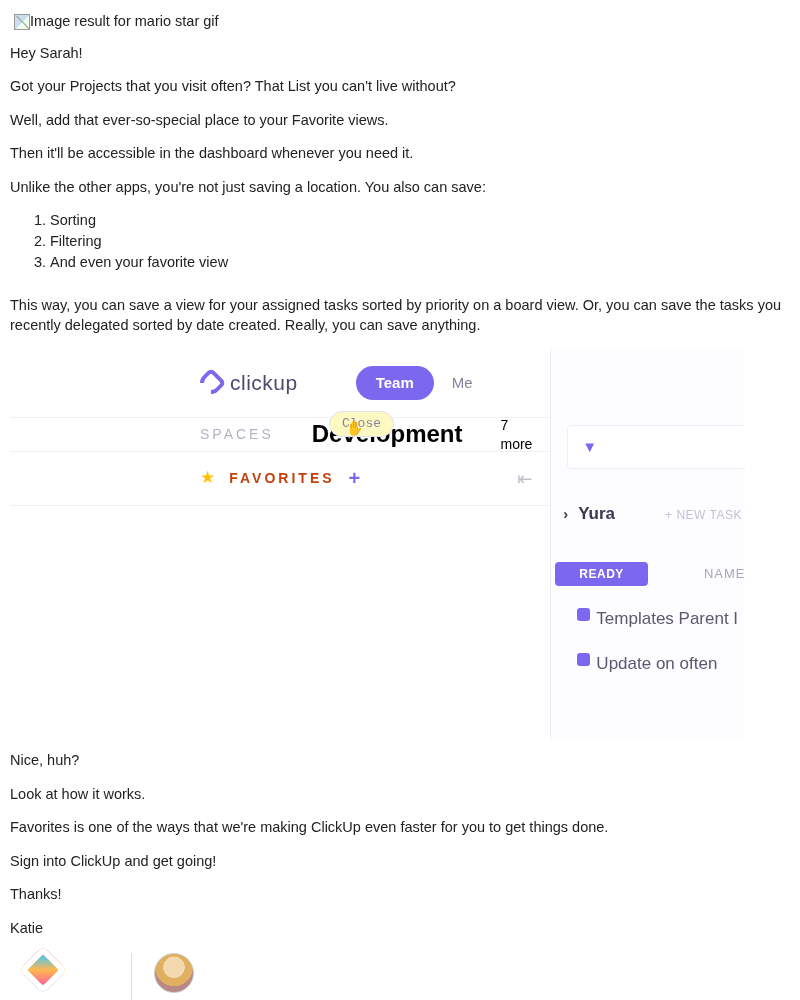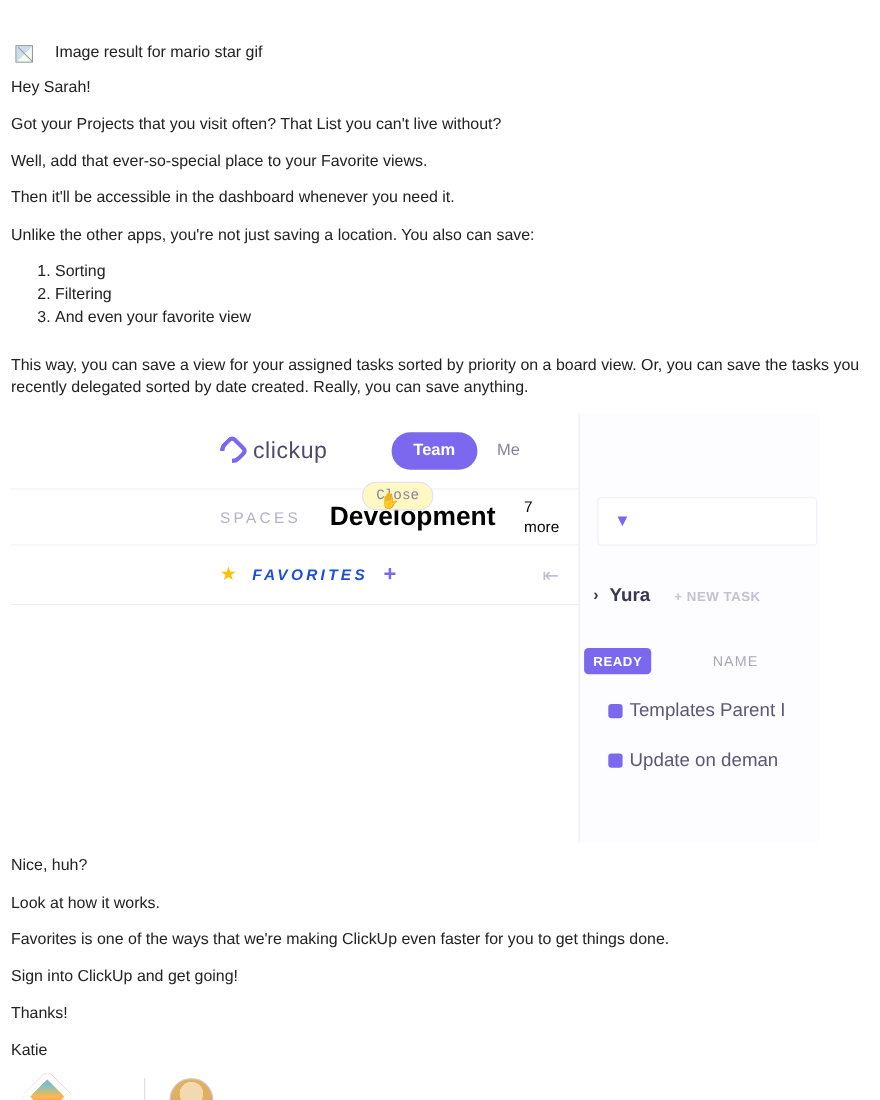--- a/index.html
+++ b/index.html
@@ -10,24 +10,23 @@
     font-size: 14.5px;
     color: #222;
     padding: 10px;
     background: #fff;
     overflow: hidden;
     line-height: 1.35;
   }
   .broken-img {
     display: inline-flex;
     align-items: center;
-    gap: 20px;
+    gap: 0;
     padding: 2px 4px;
     margin-bottom: 10px;
-    margin-top: 27px;
   }
   .broken-img .icon {
     width: 16px; height: 16px;
     background: linear-gradient(135deg,#cde 50%, #efe 50%);
     border: 1px solid #999;
     position: relative;
   }
   .broken-img .icon::after {
     content: "";
     position: absolute;
@@ -98,43 +97,43 @@
     color: #8782a0;
     background: #fef9c3;
     font-family: Liberation Mono, monospace;
   }
   .cursor {
     position: absolute;
     top: 70px; left: 336px;
     font-size: 14px;
   }
   .nav-row {
-    height: 52px;
+    height: 35px;
     border-top: 1px solid #f0eef6;
     border-bottom: 1px solid #f0eef6;
     display: flex;
     align-items: center;
     padding: 0 18px 0 190px;
-    gap: 26px;
+    gap: 38px;
     background: #fff;
   }
   .spaces { color: #b6b2c4; letter-spacing: 3px; font-size: 14px; }
   .dev { color: #000000; font-size: 24px; font-weight: 600; }
   .more { color: #000000; font-size: 14px; margin-left: auto; }
   .fav-row {
     height: 54px;
     border-bottom: 1px solid #f0eef6;
     display: flex;
     align-items: center;
     padding: 0 18px 0 190px;
     gap: 14px;
     background: #fff;
   }
   .star { color: #ffc107; font-size: 17px; }
-  .fav-label { color: #1d4ed8; letter-spacing: 3px; font-size: 14px; font-weight: 600; font-style: italic; }
+  .fav-label { color: #c2410c; letter-spacing: 3px; font-size: 14px; font-weight: 600; }
   .plus { color: #7b68ee; font-size: 20px; font-weight: 700; }
   .collapse { color: #c3c0d0; font-size: 18px; margin-left: auto; }
 
   .shot .right {
     width: 234px;
     padding-top: 76px;
     border-left: 1px solid #ecebf3;
     background: #fdfcff;
     position: relative;
   }
@@ -154,33 +153,33 @@
     color: #3a3850;
     margin: 28px 0 0 4px;
     font-weight: 400;
   }
   .yura-row {
     display: flex; align-items: center; gap: 10px;
     margin: 34px 0 0 12px;
   }
   .chev { color: #3a3850; font-weight: 700; }
   .yura { color: #3a3850; font-size: 17px; font-weight: 700; }
-  .newtask { color: #c4c1d2; font-size: 12px; font-weight: 700; letter-spacing: 0.5px; margin-left: 12px; }
+  .newtask { color: #c4c1d2; font-size: 12px; font-weight: 400; letter-spacing: 0.5px; margin-left: 40px; }
   .ready-row {
     display: flex; align-items: center; gap: 56px;
     margin: 36px 0 0 4px;
   }
   .ready-pill {
     background: #7b68ee; color: #fff;
-    padding: 4px 8px; border-radius: 4px;
+    padding: 4px 24px; border-radius: 4px;
     font-size: 12px; font-weight: 700; letter-spacing: 0.5px;
   }
   .name-h { color: #aaa7b9; font-size: 13px; letter-spacing: 1px; }
   .task-row {
-    display: flex; align-items: center; gap: 6px;
+    display: flex; align-items: flex-start; gap: 6px;
     margin: 22px 0 0 26px;
   }
   .sq {
     width: 13px; height: 13px;
     background: #7b68ee;
     border-radius: 3px;
   }
   .task-t { color: #5a5870; font-size: 17px; white-space: nowrap; }
 
   
@@ -288,21 +287,21 @@
     <div class="ready-row">
       <span class="ready-pill">READY</span>
       <span class="name-h">NAME</span>
     </div>
     <div class="task-row">
       <span class="sq"></span>
       <span class="task-t">Templates Parent I</span>
     </div>
     <div class="task-row">
       <span class="sq"></span>
-      <span class="task-t">Update on deman</span>
+      <span class="task-t">Update on often</span>
     </div>
   </div>
 </div>
 
 <p class="para">Nice, huh?</p>
 <p class="para">Look at how it works.</p>
 <p class="para">Favorites is one of the ways that we're making ClickUp even faster for you to get things done.</p>
 <p class="para">Sign into ClickUp and get going!</p>
 <p class="para" style="margin-top:10px">Thanks!</p>
 <p class="para">Katie</p>

